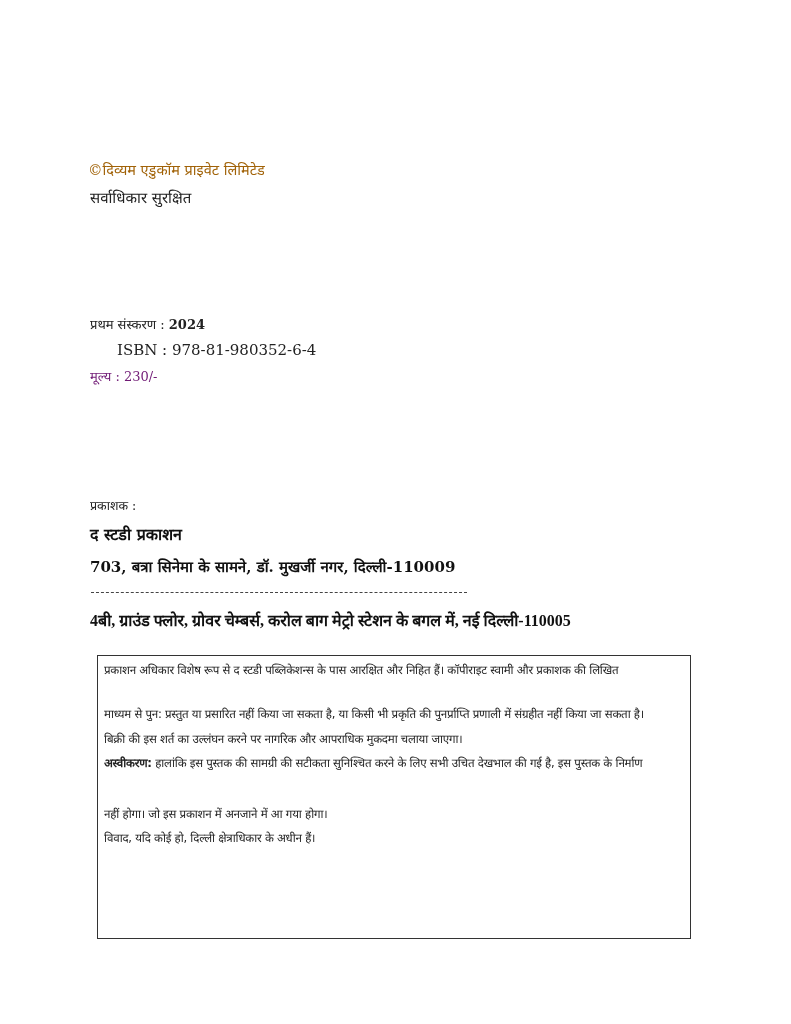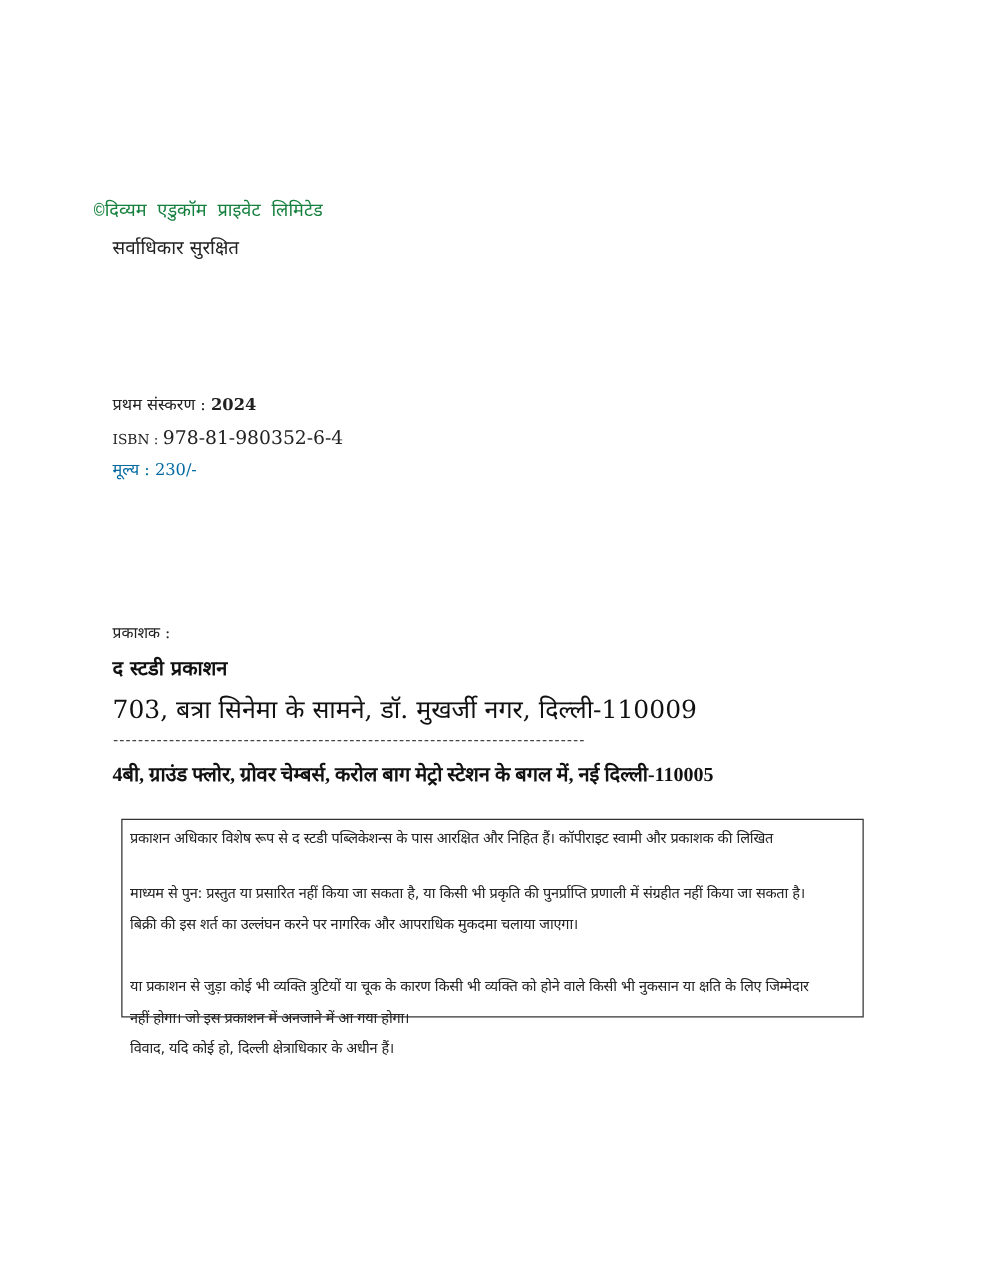--- a/index.html
+++ b/index.html
@@ -1,30 +1,30 @@
 <!DOCTYPE html>
 <html><head>
   <meta charset="utf-8">
   <style>
     html, body { margin: 0; padding: 0; background: #ffffff; }
     body { width: 791px; height: 1024px; position: relative; overflow: hidden; color: #1e1e1e; font-family: "DejaVu Serif", "Liberation Serif", serif; }
     .abs { position: absolute; white-space: nowrap; }
-    .copyright { left: 75px; top: 160px; font-size: 14.5px; line-height: 20px; color: #15803d; font-family: Liberation Mono, monospace; }
+    .copyright { left: 88px; top: 160px; font-size: 14.5px; line-height: 20px; color: #a16207; }
     .rights { left: 90px; top: 188px; font-size: 15px; line-height: 20px; color: #222; }
     .edition { left: 90px; top: 316px; font-size: 13px; line-height: 18px; color: #222; }
     .edition b { font-weight: bold; text-align: center; }
     .isbn { left: 90px; top: 340px; font-size: 15px; line-height: 20px; color: #222; }
-    .isbn .lbl { font-size: 11px; }
-    .price { left: 90px; top: 367px; font-size: 13px; line-height: 20px; color: #0369a1; }
+    .isbn .lbl { font-size: 15px; margin-left: 27px; }
+    .price { left: 90px; top: 367px; font-size: 13px; line-height: 20px; color: #701a75; }
     .publisher-label { left: 90px; top: 497px; font-size: 12.5px; line-height: 18px; color: #222; text-align: center; }
     .publisher-name { left: 90px; top: 524px; font-size: 16px; line-height: 22px; font-weight: bold; color: #111; }
-    .address1 { left: 90px; top: 556px; font-size: 20px; line-height: 22px; font-weight: normal; color: #111; }
+    .address1 { left: 90px; top: 556px; font-size: 15px; line-height: 22px; font-weight: bold; color: #111; }
     .dashline { left: 91px; top: 592px; width: 376px; height: 0; border-top: 1px dashed #444; }
     .address2 { left: 90px; top: 610px; font-size: 16px; line-height: 22px; font-weight: bold; color: #111; font-family: Liberation Serif, serif; }
-    .notice-box { left: 97px; top: 655px; width: 594px; height: 159px; border: 1.5px solid #333; box-sizing: border-box; }
+    .notice-box { left: 97px; top: 655px; width: 594px; height: 284px; border: 1.5px solid #333; box-sizing: border-box; }
     .notice-box .para { position: absolute; left: 6px; white-space: nowrap; font-size: 11.6px; line-height: 16px; color: #222; font-family: "DejaVu Sans", "Liberation Sans", sans-serif; letter-spacing: -0.25px; }
     .notice-box .para b { font-weight: bold; }
   </style>
 </head>
 <body>
 
 <div class="abs copyright">©दिव्यम एडुकॉम प्राइवेट लिमिटेड</div>
 <div class="abs rights">सर्वाधिकार सुरक्षित</div>
 
 <div class="abs edition"><span>प्रथम संस्करण : </span><b>2024</b></div>
@@ -36,16 +36,16 @@
 <div class="abs publisher-label">प्रकाशक :</div>
 <div class="abs publisher-name">द स्टडी प्रकाशन</div>
 <div class="abs address1">703, बत्रा सिनेमा के सामने, डॉ. मुखर्जी नगर, दिल्ली-110009</div>
 <div class="abs dashline"></div>
 <div class="abs address2">4बी, ग्राउंड फ्लोर, ग्रोवर चेम्बर्स, करोल बाग मेट्रो स्टेशन के बगल में, नई दिल्ली-110005</div>
 
 <div class="abs notice-box">
   <div class="para" style="top:6px">प्रकाशन अधिकार विशेष रूप से द स्टडी पब्लिकेशन्स के पास आरक्षित और निहित हैं। कॉपीराइट स्वामी और प्रकाशक की लिखित</div>
   <div class="para" style="top:75px">बिक्री की इस शर्त का उल्लंघन करने पर नागरिक और आपराधिक मुकदमा चलाया जाएगा।</div>
   <div class="para" style="top:50px">माध्यम से पुन: प्रस्तुत या प्रसारित नहीं किया जा सकता है, या किसी भी प्रकृति की पुनर्प्राप्ति प्रणाली में संग्रहीत नहीं किया जा सकता है।</div>
-  <div class="para" style="top:125px">या प्रकाशन से जुड़ा कोई भी व्यक्ति त्रुटियों या चूक के कारण किसी भी व्यक्ति को होने वाले किसी भी नुकसान या क्षति के लिए जिम्मेदार</div>
+  <div class="para" style="top:99px"><b>अस्वीकरण:</b><span> हालांकि इस पुस्तक की सामग्री की सटीकता सुनिश्चित करने के लिए सभी उचित देखभाल की गई है, इस पुस्तक के निर्माण</span></div>
   <div class="para" style="top:150px">नहीं होगा। जो इस प्रकाशन में अनजाने में आ गया होगा।</div>
   <div class="para" style="top:174px">विवाद, यदि कोई हो, दिल्ली क्षेत्राधिकार के अधीन हैं।</div>
 </div>
 
 </body></html>

